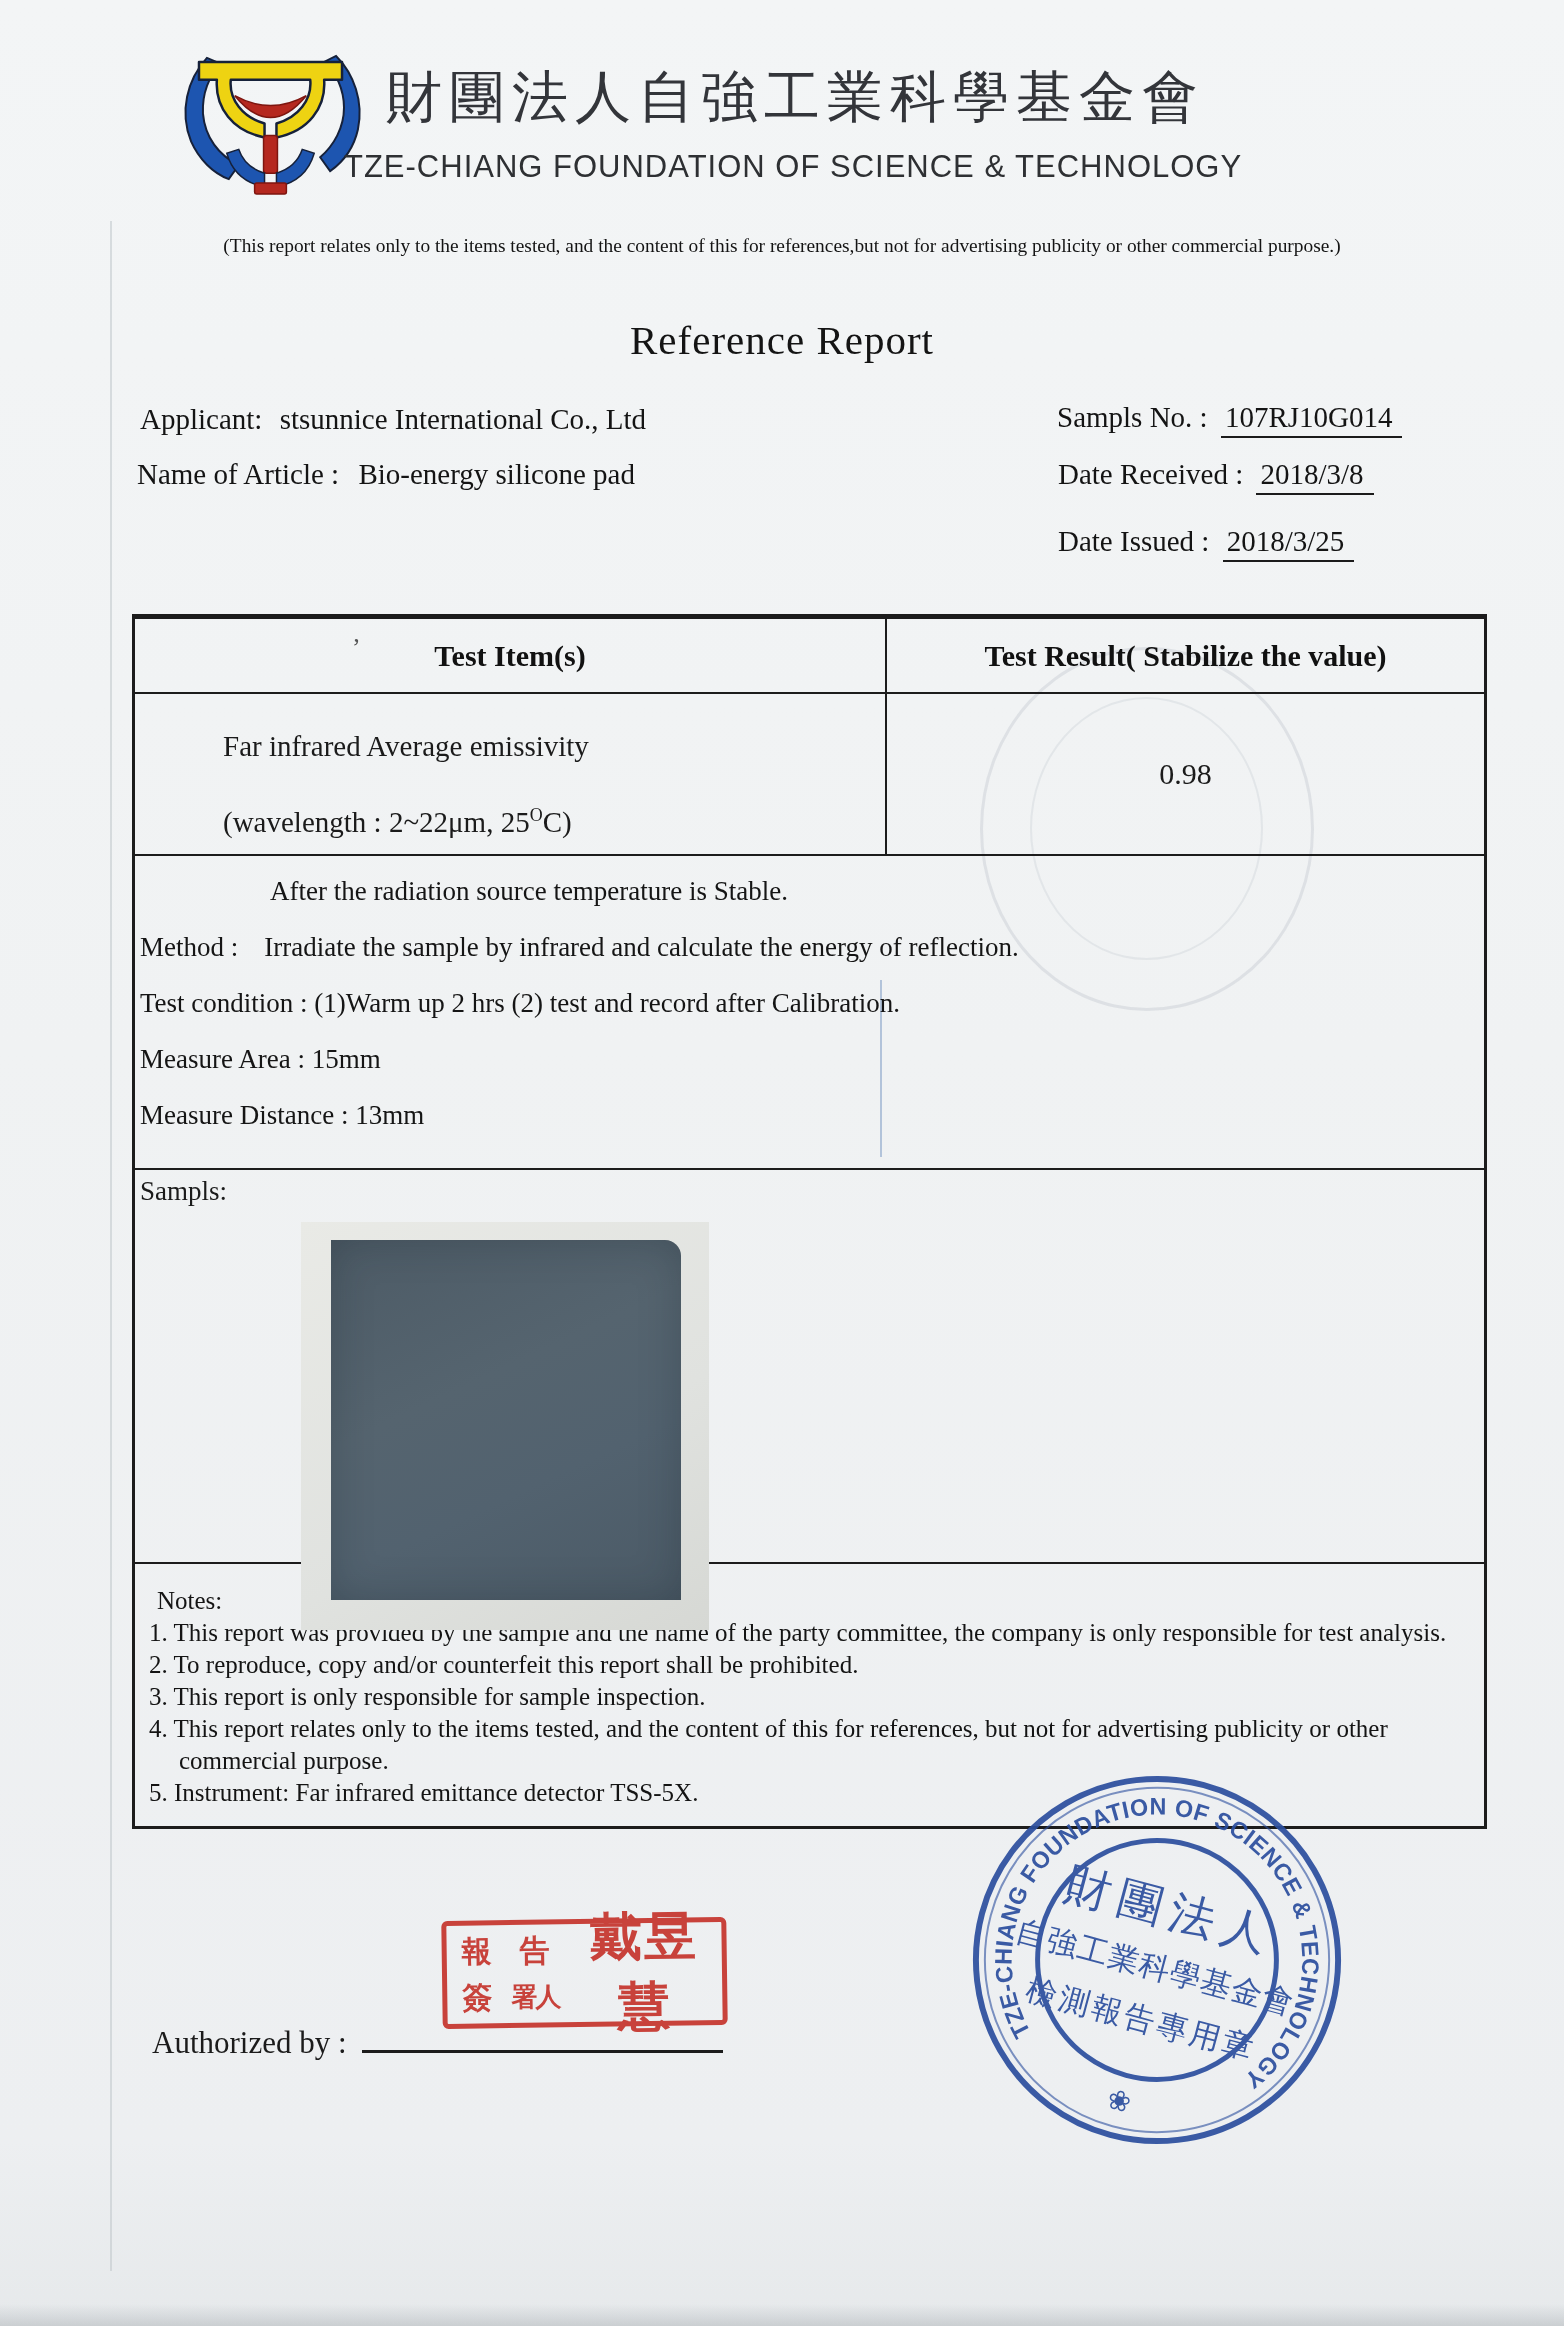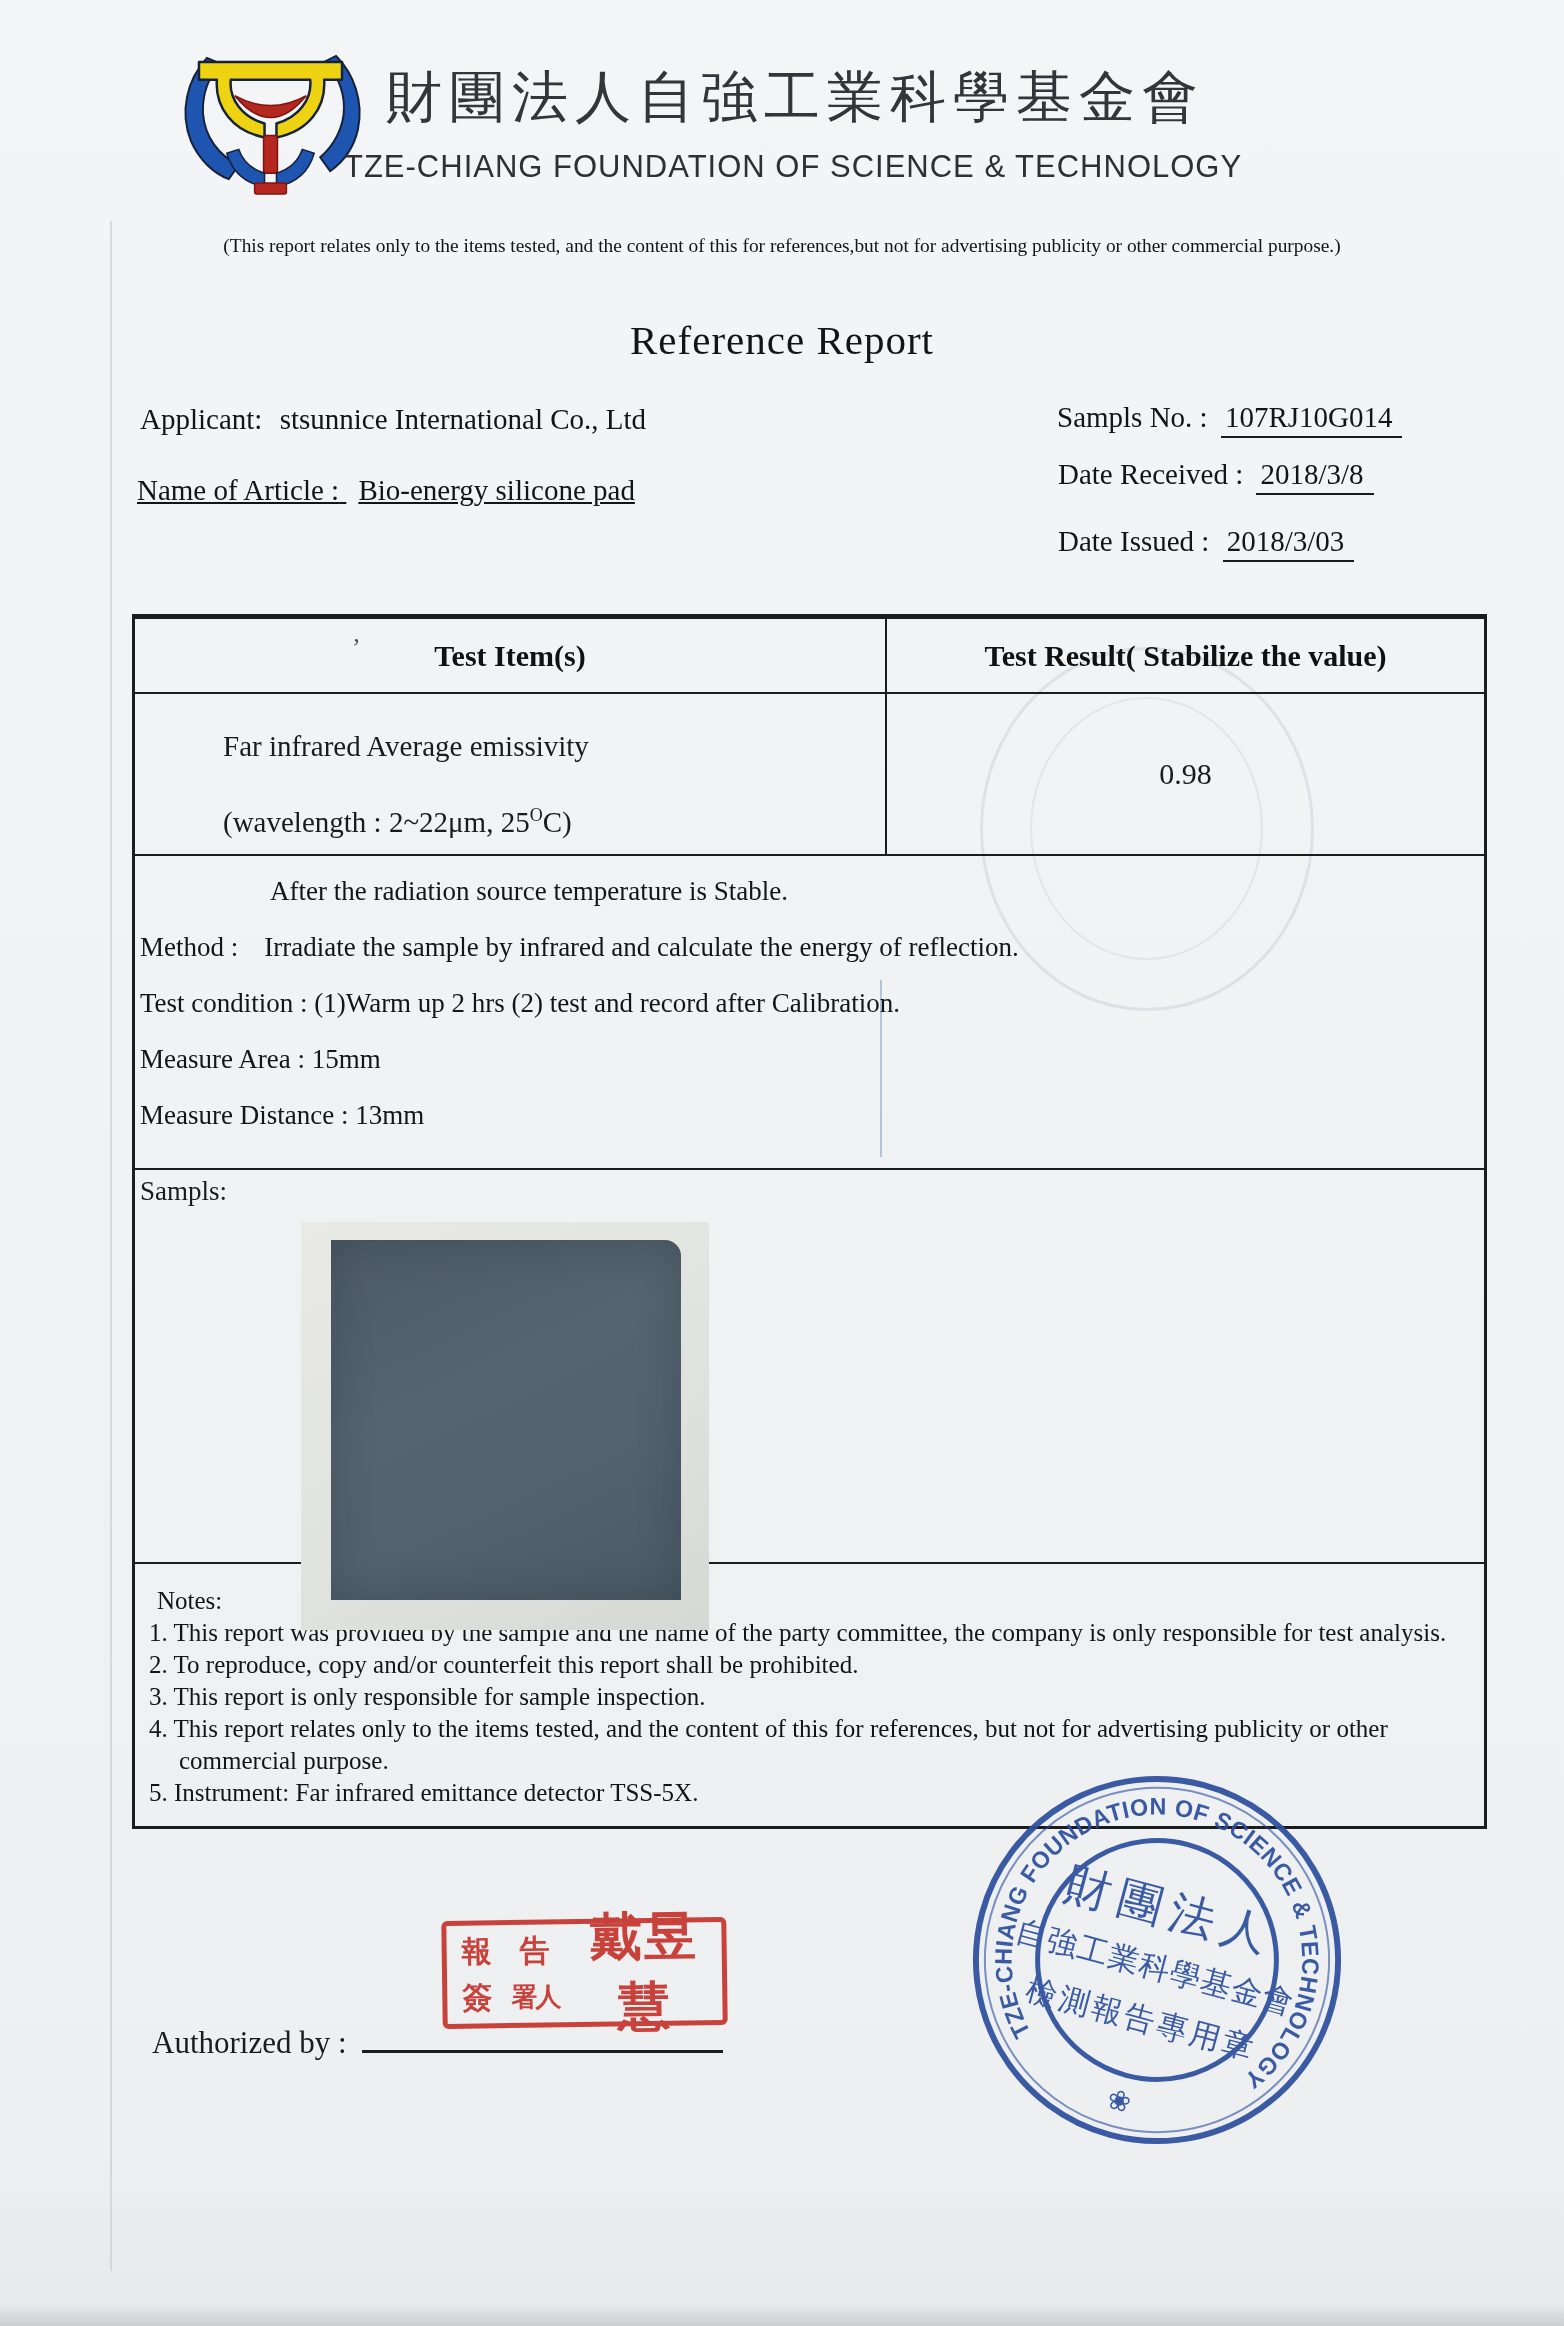--- a/index.html
+++ b/index.html
@@ -23,21 +23,21 @@
   
   .logo{position:absolute;left:169px;top:50px;width:204px;height:147px;}
   .org-zh{position:absolute;left:386px;top:60px;font-family:"DejaVu Sans",sans-serif;font-size:56px;letter-spacing:7px;color:#33353a;white-space:nowrap;}
   .org-en{position:absolute;left:344px;top:149px;font-family:"Liberation Sans",sans-serif;font-size:31px;letter-spacing:1px;color:#2e3033;white-space:nowrap;}
   .disclaimer{position:absolute;left:0;top:235px;width:100%;text-align:center;font-size:19.4px;color:#141414;}
   .report-title{position:absolute;left:0;top:316px;width:100%;text-align:center;font-size:41px;letter-spacing:1px;color:#141414;}
 
   
   .info-line{position:absolute;font-size:29px;white-space:nowrap;color:#141414;}
   .applicant{left:140px;top:403px;}
-  .article{left:137px;top:474px;text-decoration:underline;}
+  .article{left:137px;top:458px;}
   .report-no{left:1057px;top:401px;}
   .date-received{left:1058px;top:458px;}
   .date-issued{left:1058px;top:525px;}
   .uval{display:inline-block;border-bottom:2.5px solid #1b1b1b;padding:0 10px 2px 4px;margin-left:6px;}
 
   
   .frame{position:absolute;left:132px;top:614px;width:1349px;border:3px solid #1c1c1c;border-top-width:5px;background:transparent;}
   .row{display:flex;border-bottom:2.5px solid #1c1c1c;}
   .hdr-row{height:73px;align-items:center;}
   .hdr-cell{font-weight:bold;font-size:30px;text-align:center;color:#111;}
@@ -117,21 +117,21 @@
   <div class="info-line report-no">
     <span>Sampls No. :</span>
     <span class="uval">107RJ10G014</span>
   </div>
   <div class="info-line date-received">
     <span>Date Received :</span>
     <span class="uval">2018/3/8</span>
   </div>
   <div class="info-line date-issued">
     <span>Date Issued :</span>
-    <span class="uval">2018/3/03</span>
+    <span class="uval">2018/3/25</span>
   </div>
 
   <div class="frame">
 
     <div class="row hdr-row">
       <div class="c1">
         <span class="tick">’</span>
         <span class="hdr-cell">Test Item(s)</span>
       </div>
       <div class="c2">

